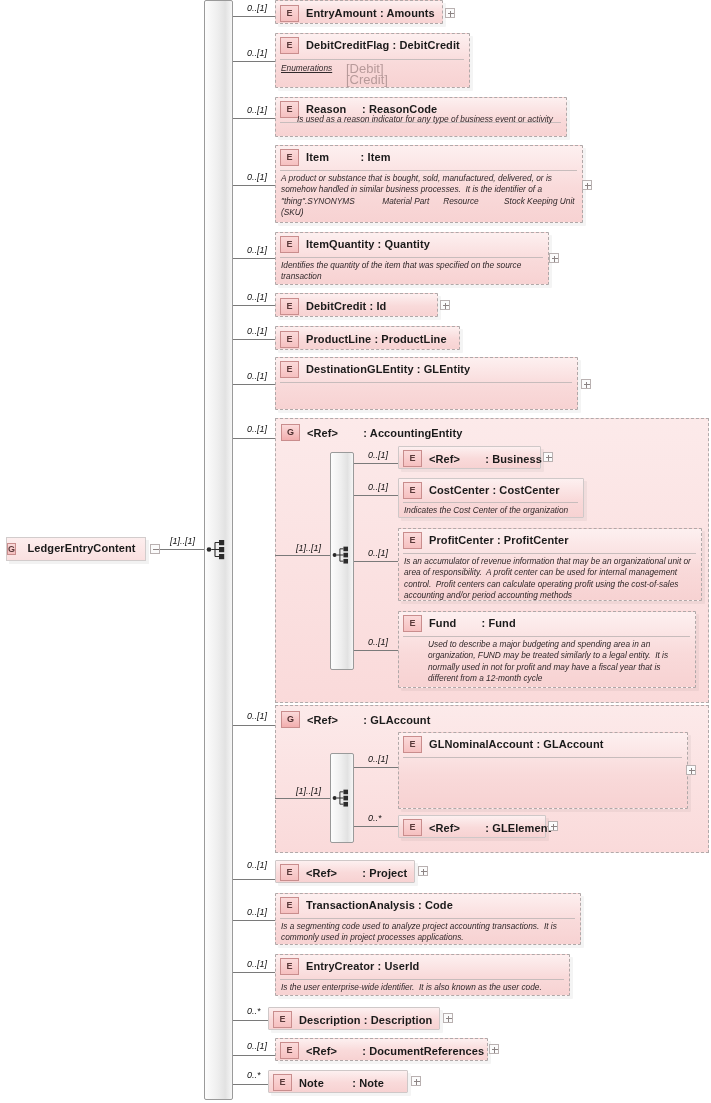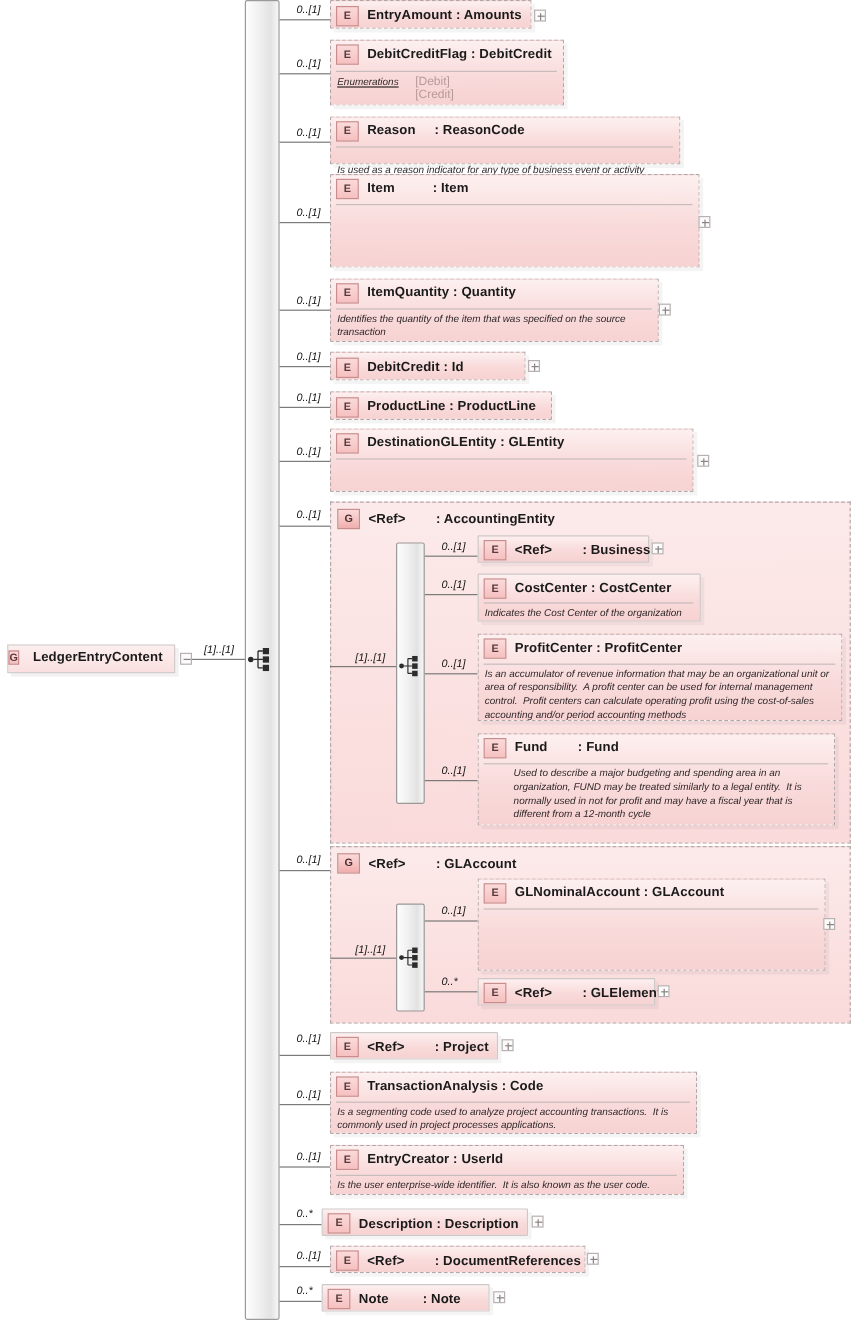--- a/index.html
+++ b/index.html
@@ -47,21 +47,21 @@
     margin-left:7px;font-size:11px;font-weight:bold;color:#1a1a1a;
     white-space:pre;letter-spacing:0.1px;
   }
   .sep{position:absolute;left:4px;right:5px;height:1px;background:#c7bcbc;}
   .doc{
     position:absolute;left:5px;right:6px;
     font-size:8.3px;font-style:italic;color:#30282a;line-height:11.3px;
     white-space:pre-wrap;
   }
   .enumrow{position:absolute;left:5px;font-size:8.3px;color:#30282a;line-height:11px;}
-  .enumvals{position:absolute;font-size:10px;color:#b79a9a;line-height:11px;white-space:pre-line;font-style:normal;}
+  .enumvals{position:absolute;font-size:13px;color:#b79a9a;line-height:11px;white-space:pre-line;font-style:normal;}
 
   
   .plus{
     position:absolute;width:10px;height:10px;box-sizing:border-box;
     border:1px solid #b9b1b1;background:#fbfbfb;
   }
   .plus:before{content:"";position:absolute;left:2px;top:4px;width:6px;height:1px;background:#8b8383;}
   .plus:after{content:"";position:absolute;left:4px;top:2px;width:1px;height:6px;background:#8b8383;}
   .minus{
     position:absolute;width:10px;height:10px;box-sizing:border-box;
@@ -145,31 +145,32 @@
   </div>
 
   <div class="hline" style="left:233px;top:118px;width:42px;"></div>
   <div class="card" style="left:247px;top:105px;">0..[1]</div>
   <div class="node shadow" style="left:275px;top:97px;width:292px;height:40px;">
     <div class="hdr">
       <span class="badge">E</span>
       <span class="nm">Reason     : ReasonCode</span>
     </div>
     <div class="sep" style="top:24px;"></div>
-    <div class="doc" style="top:38px;">Is used as a reason indicator for any type of business event or activity</div>
+    <div class="doc" style="top:16px;margin-left:16px;">Is used as a reason indicator for any type of business event or activity</div>
   </div>
 
   <div class="hline" style="left:233px;top:185px;width:42px;"></div>
   <div class="card" style="left:247px;top:172px;">0..[1]</div>
   <div class="node shadow" style="left:275px;top:145px;width:308px;height:78px;">
     <div class="hdr">
       <span class="badge">E</span>
       <span class="nm">Item          : Item</span>
     </div>
     <div class="sep" style="top:24px;"></div>
+    <div class="doc" style="top:27px;">A product or substance that is bought, sold, manufactured, delivered, or is somehow handled in similar business processes.  It is the identifier of a "thing".SYNONYMS            Material Part      Resource           Stock Keeping Unit (SKU)</div>
   </div>
   <div class="plus" style="left:582px;top:180px;"></div>
 
   <div class="hline" style="left:233px;top:258px;width:42px;"></div>
   <div class="card" style="left:247px;top:245px;">0..[1]</div>
   <div class="node shadow" style="left:275px;top:232px;width:274px;height:53px;">
     <div class="hdr">
       <span class="badge">E</span>
       <span class="nm">ItemQuantity : Quantity</span>
     </div>

